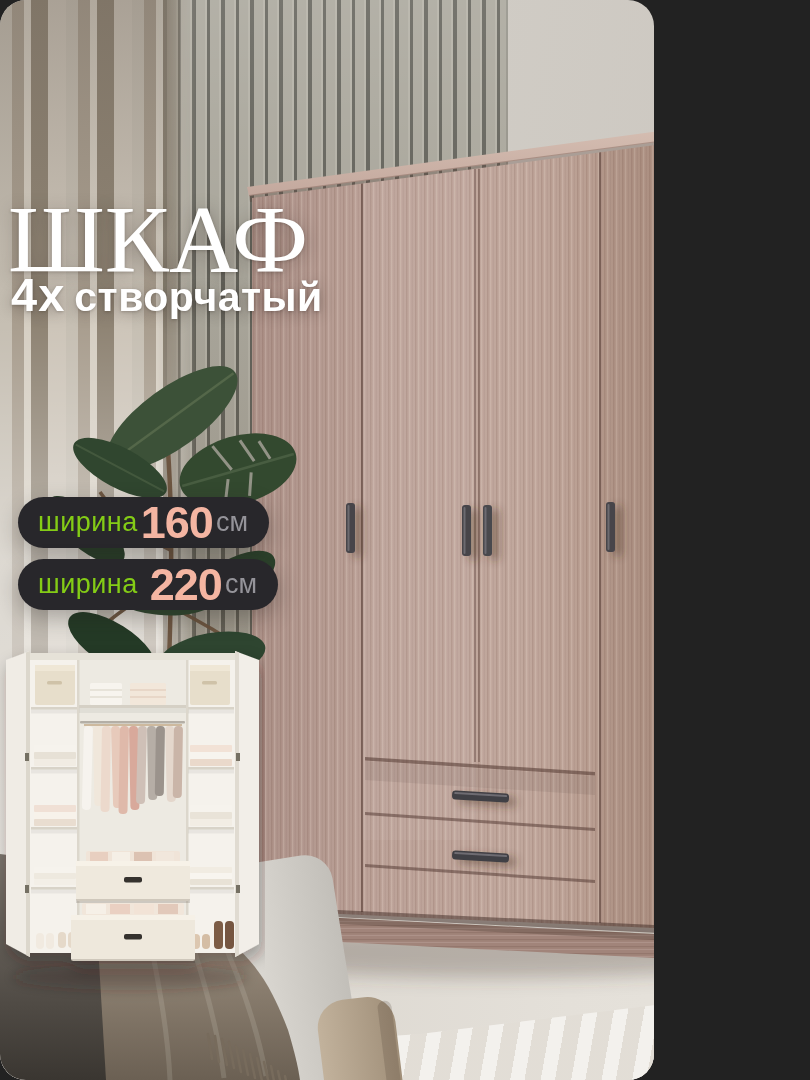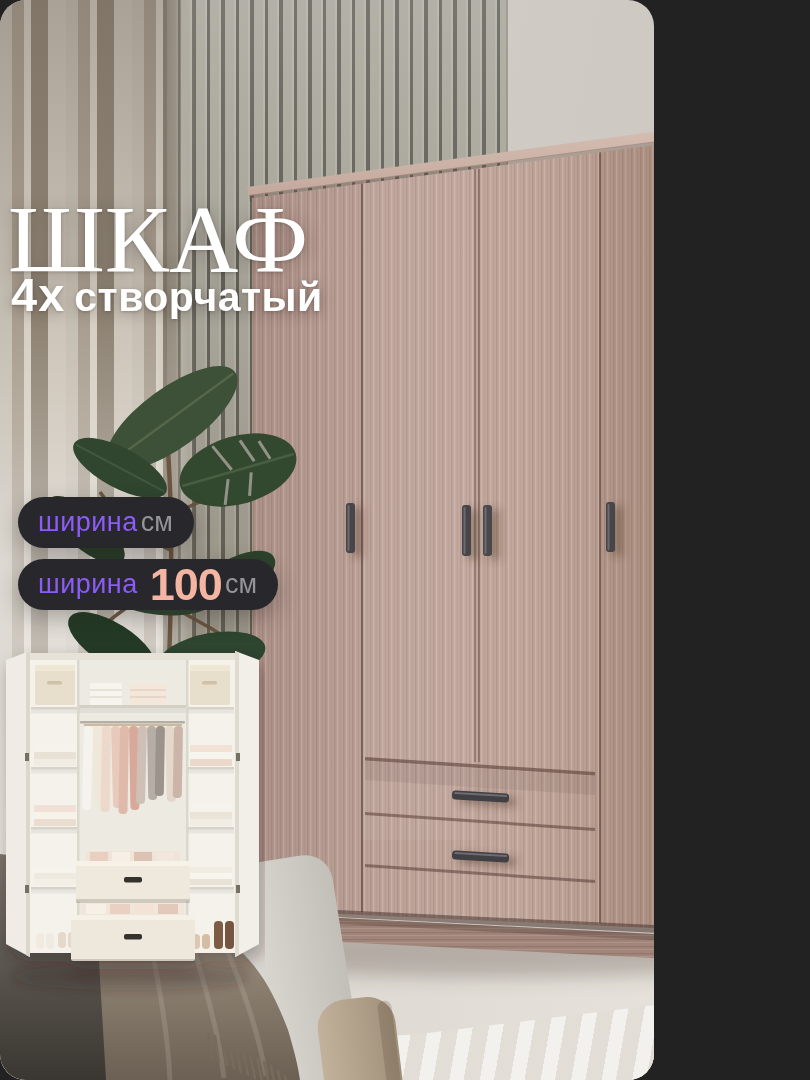--- a/index.html
+++ b/index.html
@@ -56,21 +56,21 @@
   }
   .product-subtitle .sub-prefix{font-size:47px;letter-spacing:1px;}
   .product-subtitle .sub-word{font-size:41px;margin-left:9px;letter-spacing:.5px;}
   .dim-badge{
     position:absolute;left:18px;display:flex;align-items:center;
     height:51px;padding:0 21px 0 20px;background:#28272b;border-radius:26px;
     box-shadow:0 8px 22px rgba(30,25,22,.30);
   }
   .dim-badge.b1{top:497px;}
   .dim-badge.b2{top:559px;}
-  .dim-label{font-size:27px;color:#8b5cf6;font-weight:500;letter-spacing:.5px;}
+  .dim-label{font-size:27px;color:#84cc16;font-weight:500;letter-spacing:.5px;}
   .dim-value{font-size:45px;font-weight:700;color:#f4b5a2;margin-left:3px;letter-spacing:-1px;}
   .b2 .dim-value{margin-left:12px;}
   .dim-unit{font-size:27px;color:#95949a;font-weight:500;margin-left:3px;text-align:right;}
 </style>
 </head>
 <body>
 
 <div class="scene">
 
   <div class="layer slats"></div>
@@ -410,21 +410,22 @@
     </g>
   </svg>
 
   <h1 class="product-title">ШКАФ</h1>
   <div class="product-subtitle">
     <span class="sub-prefix">4х</span><span class="sub-word">створчатый</span>
   </div>
 
   <div class="dim-badge b1">
     <span class="dim-label">ширина</span>
+    <span class="dim-value">160</span>
     <span class="dim-unit">см</span>
   </div>
   <div class="dim-badge b2">
     <span class="dim-label">ширина</span>
-    <span class="dim-value">100</span>
+    <span class="dim-value">220</span>
     <span class="dim-unit">см</span>
   </div>
 
 </div>
 
 </body></html>

